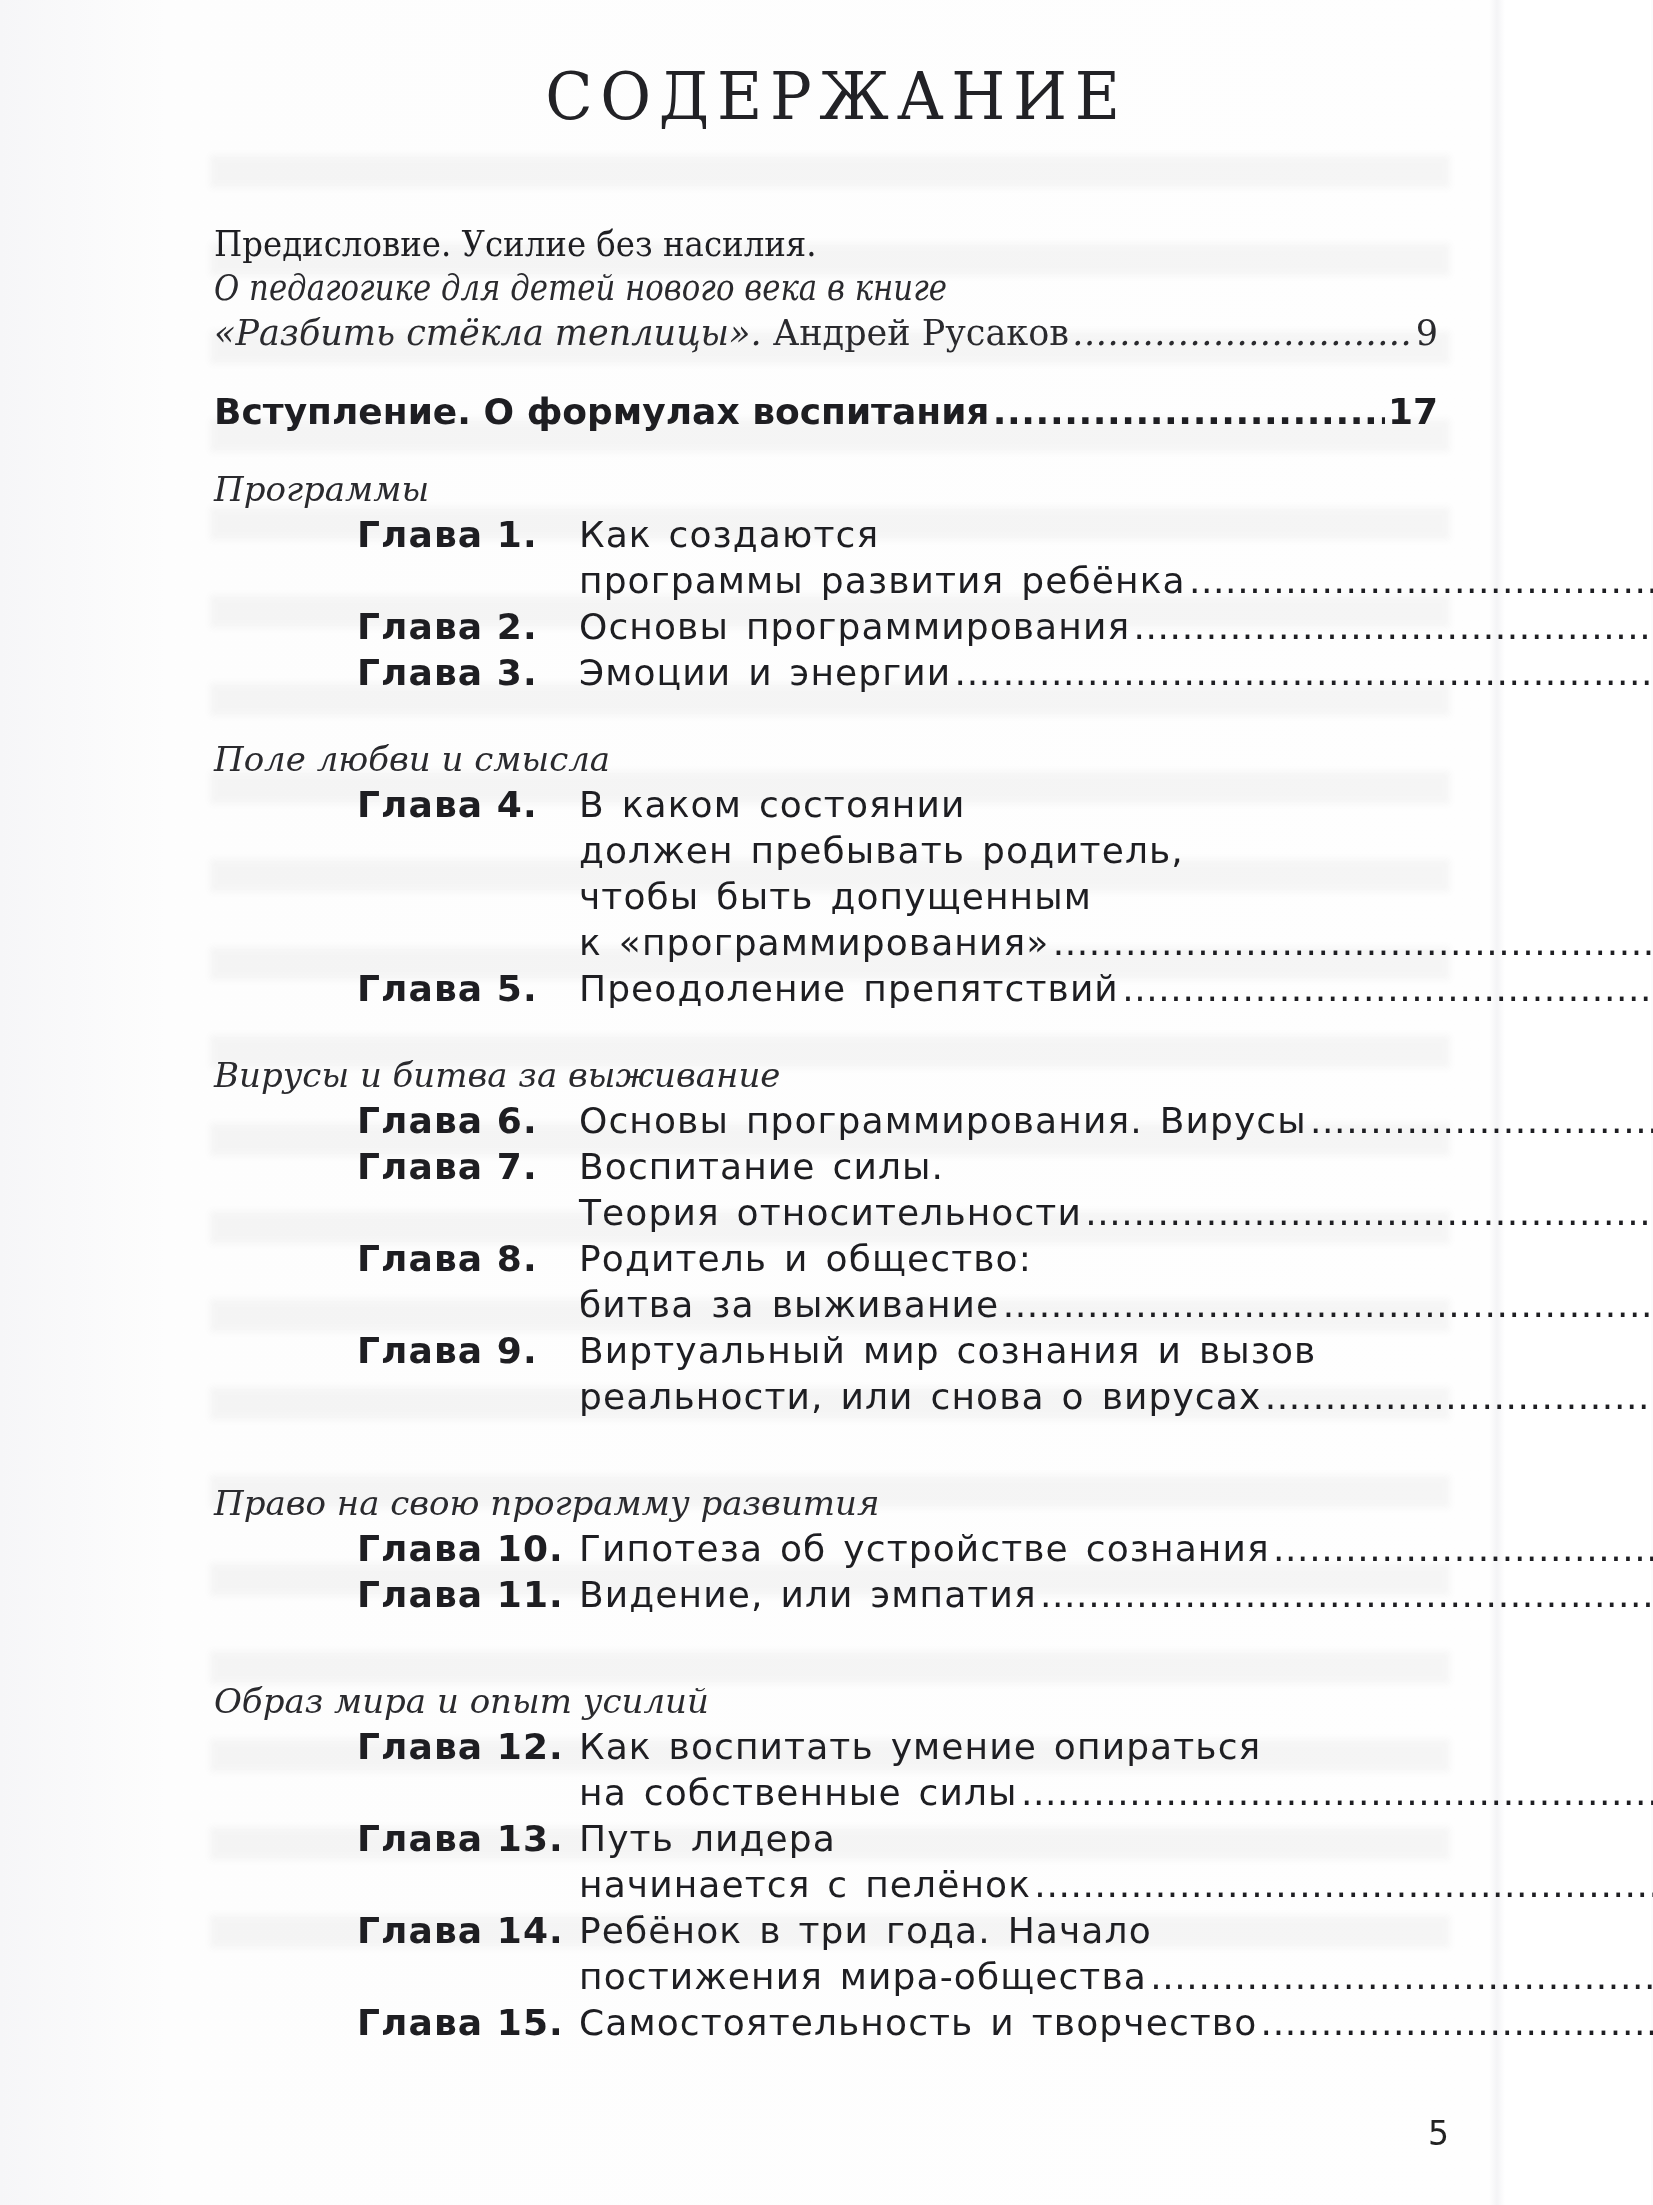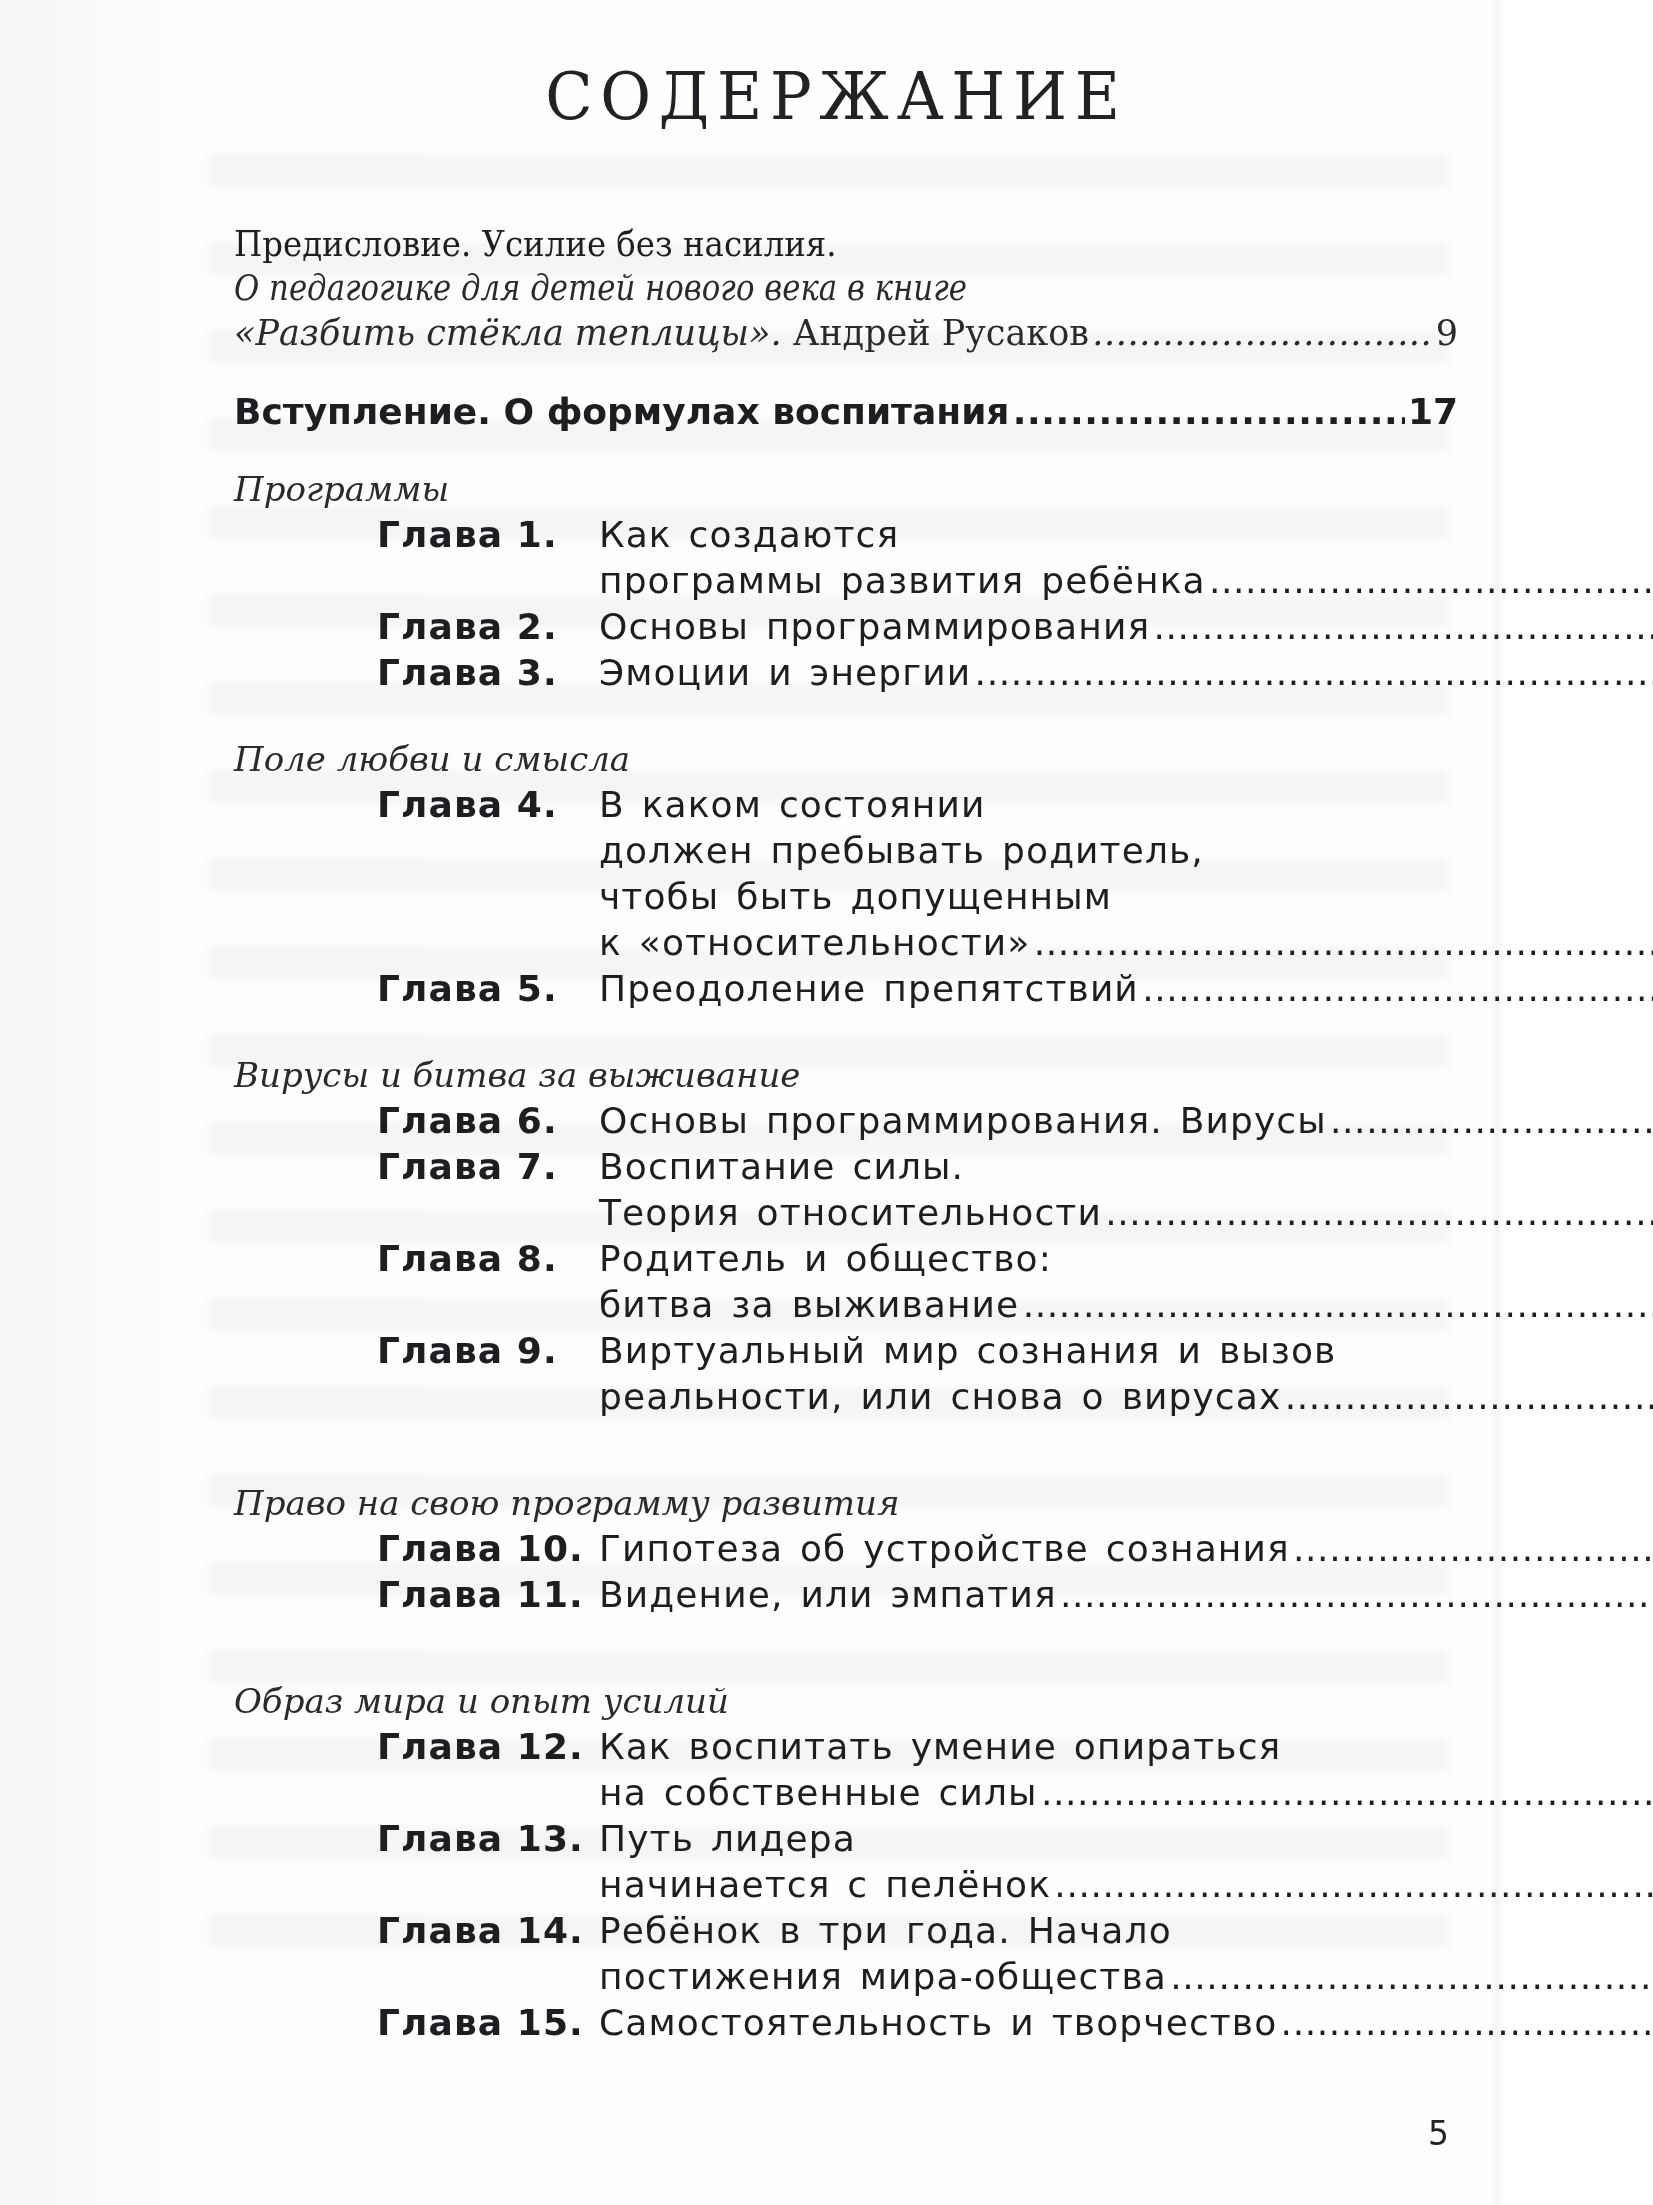--- a/index.html
+++ b/index.html
@@ -37,21 +37,21 @@
       padding-left: 22px;
       font-family: "DejaVu Serif", serif;
       font-size: 62px;
       letter-spacing: 7.7px;
       color: #222226;
       font-weight: normal;
       transform: scaleY(1.05);
     }
     .toc {
       position: absolute;
-      left: 234px;
+      left: 214px;
       top: 221px;
       width: 1224px;
     }
     .entry-top {
       font-family: "DejaVu Serif", serif;
       font-size: 36px;
       line-height: 45px;
       color: #1e1e22;
       transform: scaleX(0.9);
       transform-origin: left center;
@@ -206,21 +206,21 @@
         </div>
         <div class="section" style="margin-top: 41px;">
           <div class="section-title">Поле любви и смысла</div>
           <div class="chapter">
             <span class="label">Глава  4.</span>
             <div class="lines">
               <div class="line">В каком состоянии</div>
               <div class="line">должен пребывать родитель,</div>
               <div class="line">чтобы быть допущенным</div>
               <div class="dot-line">
-                <span class="txt">к «относительности»</span>
+                <span class="txt">к «программирования»</span>
                 <span class="leader"></span>
               </div>
             </div>
           </div>
           <div class="chapter">
             <span class="label">Глава  5.</span>
             <div class="lines">
               <div class="dot-line">
                 <span class="txt">Преодоление препятствий</span>
                 <span class="leader"></span>

